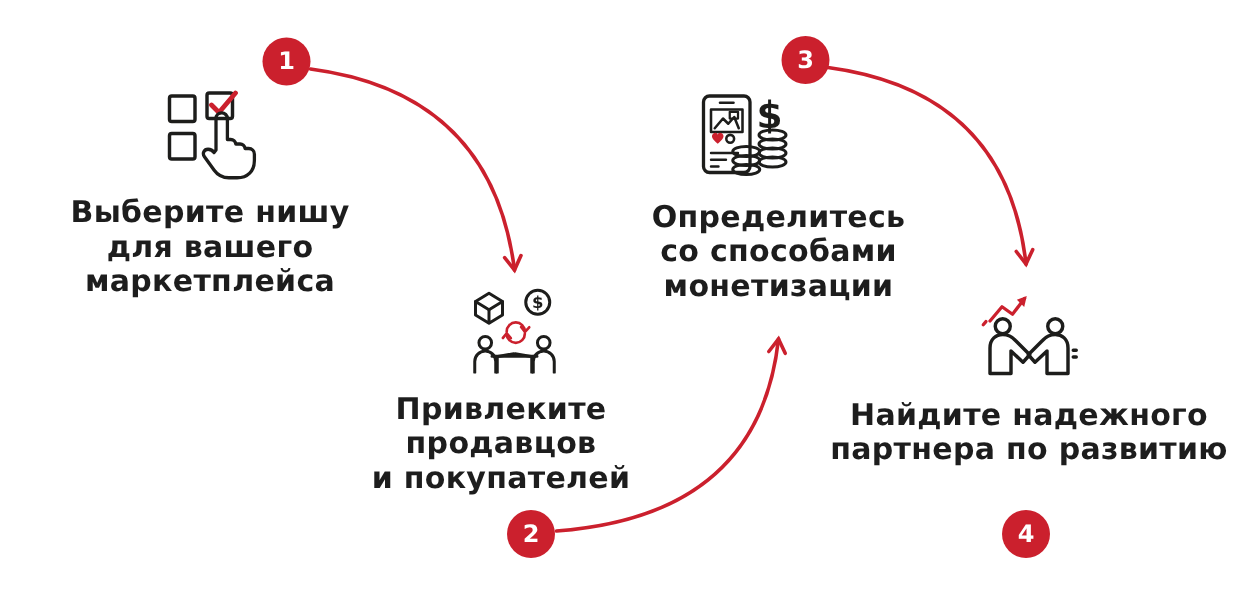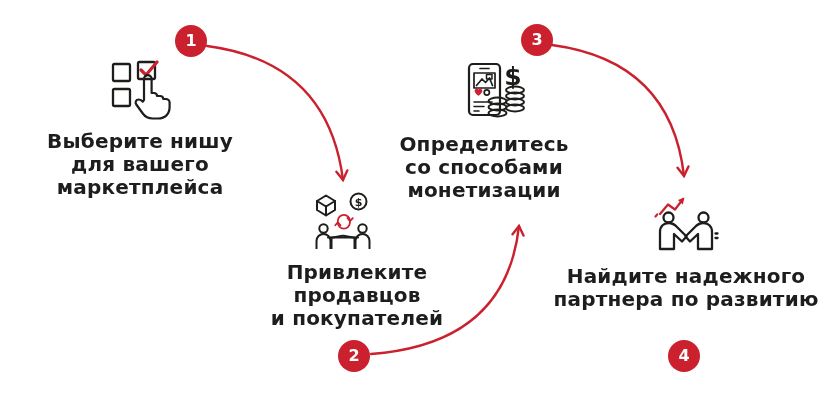--- a/index.html
+++ b/index.html
@@ -13,22 +13,22 @@
     position:absolute;transform:translateX(-50%);text-align:center;
     font-weight:700;font-size:20px;line-height:23px;color:#1d1d1d;
     white-space:pre-line;letter-spacing:0.2px;width:300px;
   }
   .badge{
     position:absolute;width:32px;height:32px;border-radius:50%;
     background:#cb202d;color:#ffffff;font-weight:700;font-size:16px;
     line-height:32px;text-align:center;
   }
   .l1{left:140px;top:130px}
-  .l2{left:357px;top:261px}
-  .l3{left:484px;top:133px}
+  .l2{left:334px;top:261px}
+  .l3{left:519px;top:133px}
   .l4{left:686px;top:265px}
   .b1{left:175px;top:25px}
   .b2{left:338px;top:340px}
   .b3{left:521px;top:24px}
   .b4{left:668px;top:340px}
   .i1{left:111px;top:60px}
   .i2{left:311px;top:191px}
   .i3{left:466px;top:62px}
   .i4{left:651px;top:190px}
   .ink{stroke:#1d1d1b;fill:none;stroke-linecap:round;stroke-linejoin:round;}

